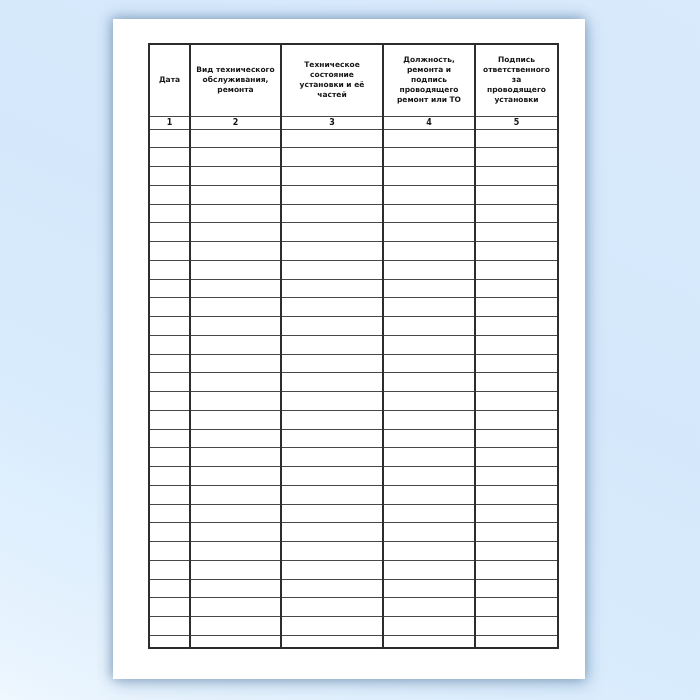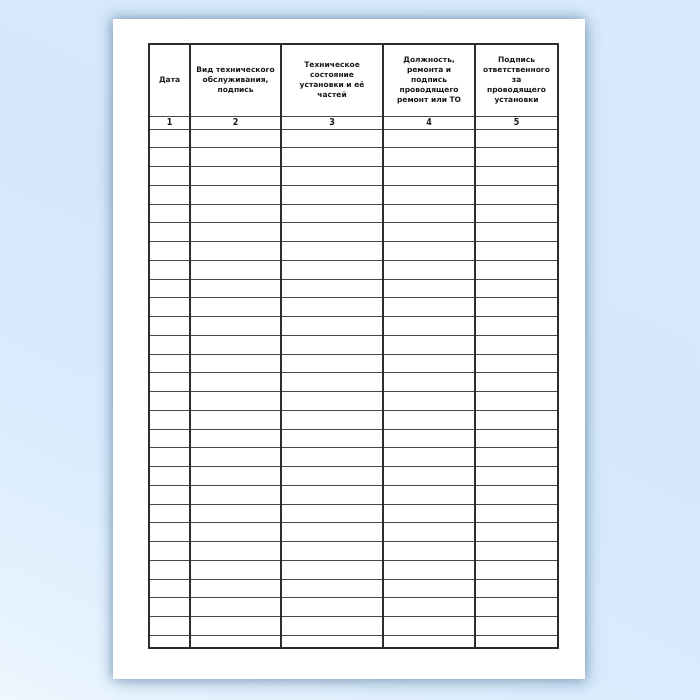--- a/index.html
+++ b/index.html
@@ -81,21 +81,21 @@
         <col class="c2">
         <col class="c3">
         <col class="c4">
         <col class="c5">
     </colgroup>
     <thead>
       <tr class="header-row" id="header-row">
           <th>Дата</th>
           <th>Вид технического
 обслуживания,
-подпись</th>
+ремонта</th>
           <th>Техническое состояние
 установки и её частей</th>
           <th>Должность, ремонта и
 подпись проводящего
 ремонт или ТО</th>
           <th>Подпись
 ответственного за
 проводящего
 установки</th>
         </tr>

